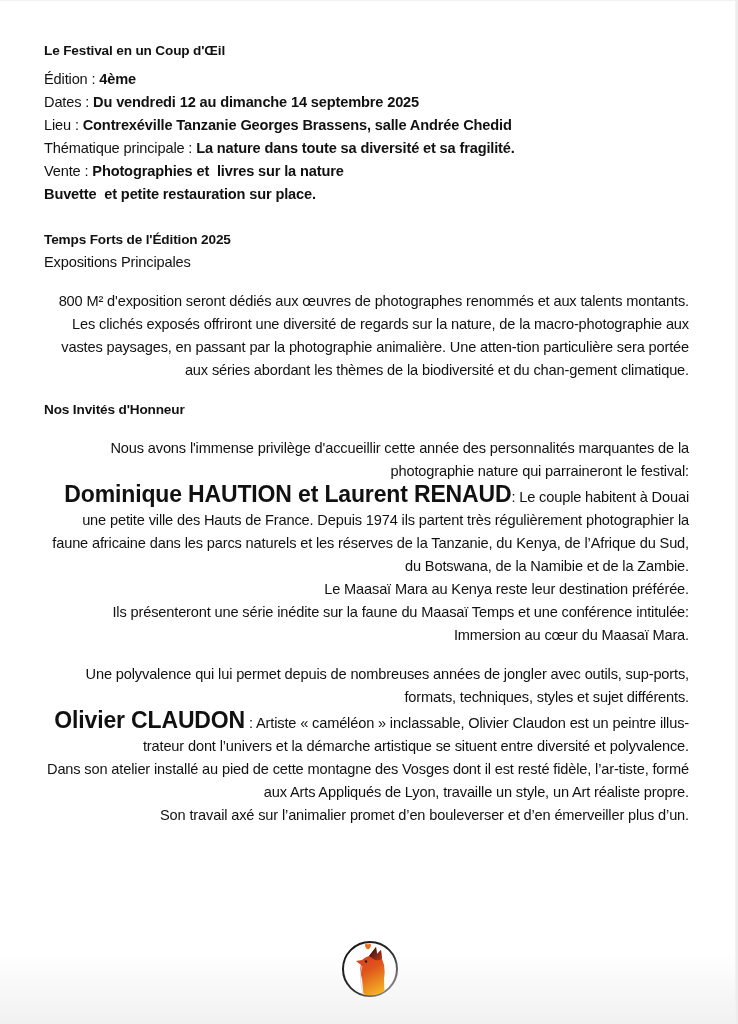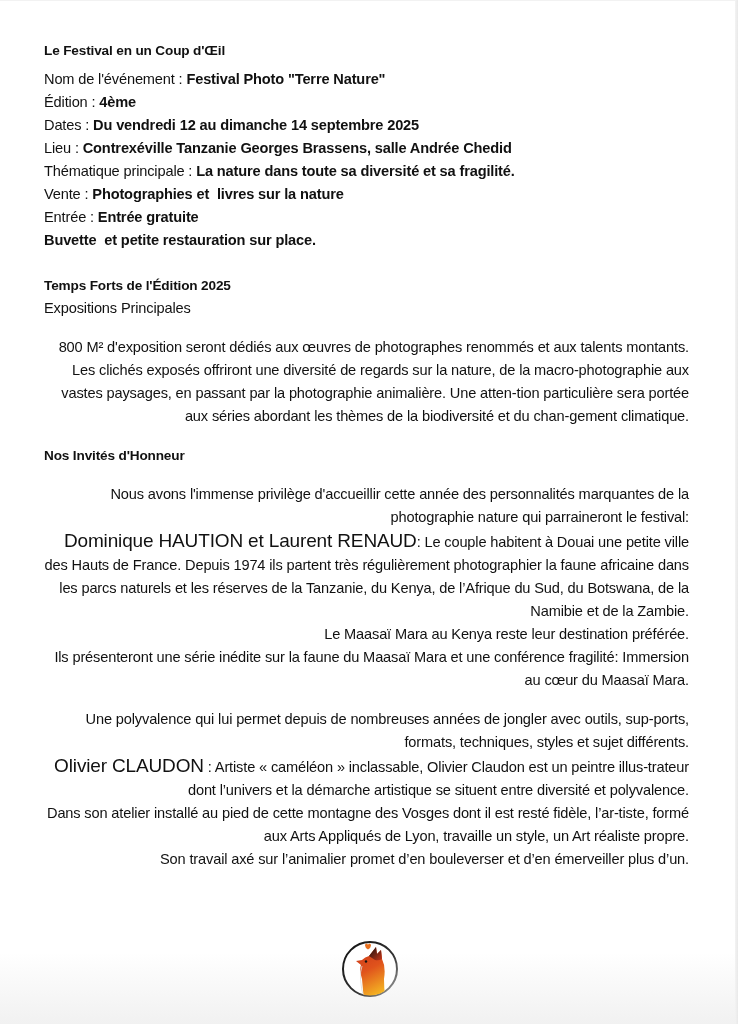--- a/index.html
+++ b/index.html
@@ -57,60 +57,54 @@
     .hang .val {
       white-space: normal;
       width: 540px;
     }
     p.para {
       margin: 0;
       width: 645px;
       text-align: right;
     }
     .guest-name {
-      font-weight: normal;
-      font-size: 19px;
+      font-weight: bold;
+      font-size: 23px;
     }
     .logo {
       position: absolute;
       left: 340px;
       top: 938px;
       width: 60px;
       height: 60px;
     }
   </style>
 </head>
 <body>
 
 <div class="page">
   <div class="content">
 
     <div class="h-small">Le Festival en un Coup d'Œil</div>
     <div class="gap-s"></div>
 
     <div class="row">
-      <span>Nom de l'événement : </span><span class="b">Festival Photo "Terre Nature"</span>
-    </div>
-    <div class="row">
       <span>Édition : </span><span class="b">4ème</span>
     </div>
     <div class="row">
       <span>Dates : </span><span class="b">Du vendredi 12 au dimanche 14 septembre 2025</span>
     </div>
     <div class="row">
       <span>Lieu : </span><span class="b">Contrexéville Tanzanie Georges Brassens, salle Andrée Chedid</span>
     </div>
     <div class="row">
       <span>Thématique principale : </span><span class="b">La nature dans toute sa diversité et sa fragilité.</span>
     </div>
     <div class="row">
       <span>Vente : </span><span class="b" style="white-space:pre">Photographies et  livres sur la nature</span>
-    </div>
-    <div class="row">
-      <span>Entrée : </span><span class="b">Entrée gratuite</span>
     </div>
     <div class="row b" style="white-space:pre">Buvette  et petite restauration sur place.</div>
 
     <div class="gap-l"></div>
 
     <div class="h-small">Temps Forts de l'Édition 2025</div>
     <div class="row">Expositions Principales</div>
     <div class="gap-m"></div>
     <p class="para">800 M² d'exposition seront dédiés aux œuvres de photographes renommés et aux talents montants. Les clichés exposés offriront une diversité de regards sur la nature, de la macro-photographie aux vastes paysages, en passant par la photographie animalière. Une atten-tion particulière sera portée aux séries abordant les thèmes de la biodiversité et du chan-gement climatique.</p>
 
@@ -118,21 +112,21 @@
 
     <div class="h-small">Nos Invités d'Honneur</div>
     <div class="gap-m"></div>
     <p class="para">Nous avons l'immense privilège d'accueillir cette année des personnalités marquantes de la photographie nature qui parraineront le festival:</p>
 
     <div>
       <p class="para">
         <span class="guest-name">Dominique HAUTION et Laurent RENAUD</span><span>: </span><span>Le couple habitent à Douai une petite ville des Hauts de France. Depuis 1974 ils partent très régulièrement photographier la faune africaine dans les parcs naturels et les réserves de la Tanzanie, du Kenya, de l’Afrique du Sud, du Botswana, de la Namibie et de la Zambie.</span>
       </p>
       <p class="para">Le Maasaï Mara au Kenya reste leur destination préférée.</p>
-      <p class="para">Ils présenteront une série inédite sur la faune du Maasaï Mara et une conférence fragilité: Immersion au cœur du Maasaï Mara.</p>
+      <p class="para">Ils présenteront une série inédite sur la faune du Maasaï Temps et une conférence intitulée: Immersion au cœur du Maasaï Mara.</p>
     </div>
 
     <div class="gap-m"></div>
 
     <div>
       <p class="para">Une polyvalence qui lui permet depuis de nombreuses années de jongler avec outils, sup-ports, formats, techniques, styles et sujet différents.</p>
       <p class="para">
         <span class="guest-name">Olivier CLAUDON</span><span style="white-space:pre"> : </span><span>Artiste « caméléon » inclassable, Olivier Claudon est un peintre illus-trateur dont l’univers et la démarche artistique se situent entre diversité et polyvalence.</span>
       </p>
       <p class="para">Dans son atelier installé au pied de cette montagne des Vosges dont il est resté fidèle, l’ar-tiste, formé aux Arts Appliqués de Lyon, travaille un style, un Art réaliste propre.</p>

